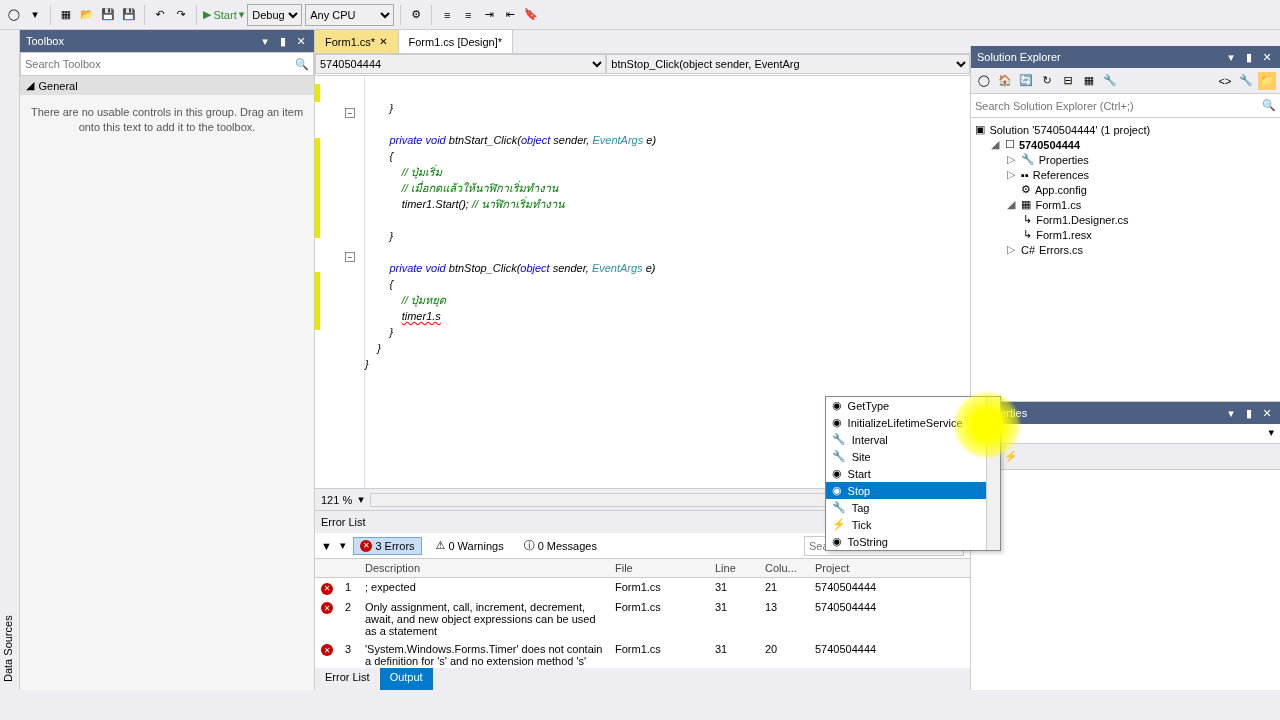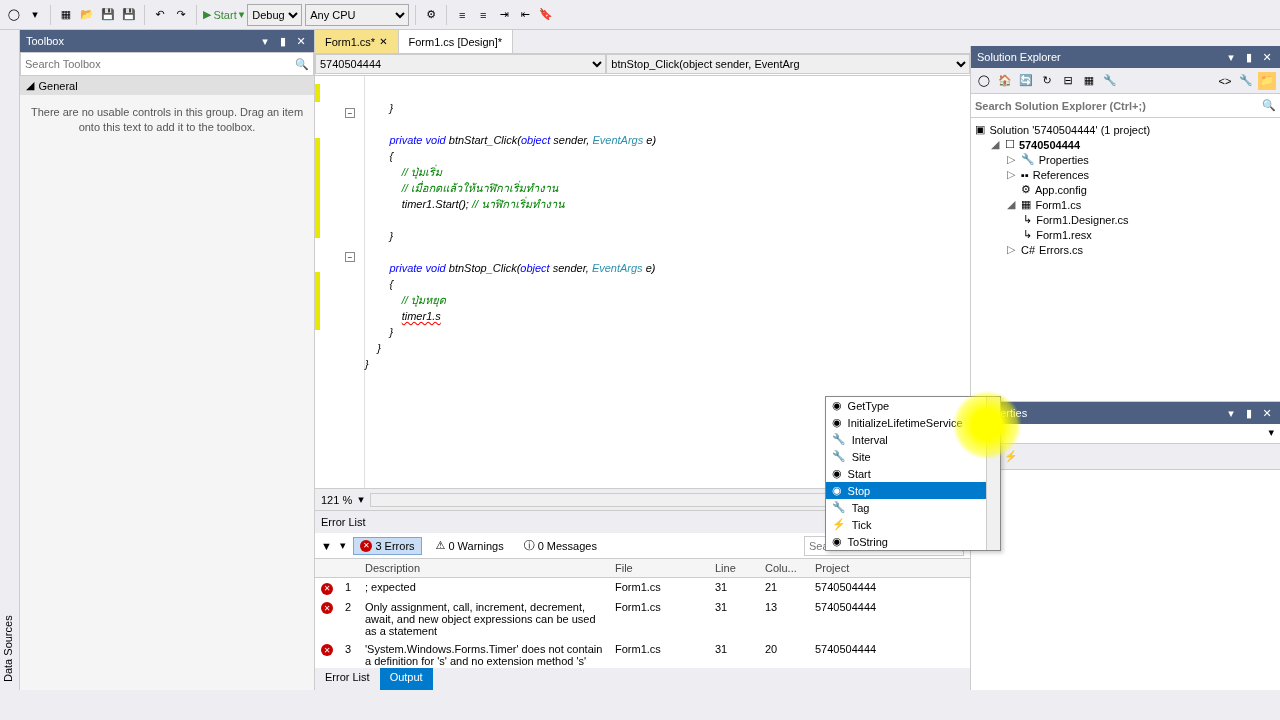--- a/index.html
+++ b/index.html
@@ -62,21 +62,21 @@
 .error-table th { text-align: left; padding: 3px 6px; border-bottom: 1px solid #ccc; color: #444; font-weight: normal; background: #f5f5f5; }
 .error-table td { padding: 3px 6px; vertical-align: top; }
 .bottom-tabs { height: 22px; background: #eeeef2; display: flex; }
 .bottom-tab { padding: 3px 10px; cursor: pointer; }
 .bottom-tab.active { background: #007acc; color: white; }
 
 .right-panel { width: 310px; border-left: 1px solid #ccc; display: flex; flex-direction: column; margin-top: 16px; }
 .sol-toolbar { height: 26px; border-bottom: 1px solid #ccc; display: flex; align-items: center; padding: 0 4px; gap: 3px; background: #eeeef2; }
 .sol-toolbar .icon { width: 18px; height: 18px; cursor: pointer; display:inline-flex; align-items:center; justify-content:center; }
 .sol-search { height: 24px; border-bottom: 1px solid #ccc; display: flex; align-items: center; padding: 0 4px; background: #fff; }
-.sol-search input { flex: 1; border: none; outline: none; font-size: 11px; font-weight: bold; }
+.sol-search input { flex: 1; border: none; outline: none; font-size: 11px; }
 .tree { padding: 4px; background: #fff; flex: 1; font-size: 11px; }
 .tree .node { padding: 1px 0 1px 0; display: flex; align-items: center; gap: 4px; cursor: pointer; }
 .tree .indent1 { padding-left: 16px; }
 .tree .indent2 { padding-left: 32px; }
 .tree .indent3 { padding-left: 48px; }
 .tree .bold { font-weight: bold; }
 .expander { width: 10px; display: inline-block; color: #666; }
 .props-panel { border-top: 1px solid #ccc; }
 .props-toolbar { height: 26px; border-bottom: 1px solid #ccc; display: flex; align-items: center; padding: 0 4px; gap: 3px; background: #eeeef2; }
 </style>
@@ -90,21 +90,21 @@
   <span class="tb-icon">▦</span>
   <span class="tb-icon">📂</span>
   <span class="tb-icon">💾</span>
   <span class="tb-icon">💾</span>
   <span class="tb-sep"></span>
   <span class="tb-icon">↶</span>
   <span class="tb-icon">↷</span>
   <span class="tb-sep"></span>
   <span class="start-btn">▶ <span>Start</span> ▾</span>
   <select><option>Debug</option></select>
-  <select style="width:104px"><option>Any CPU</option></select>
+  <select style="width:89px"><option>Any CPU</option></select>
   <span class="tb-sep"></span>
   <span class="tb-icon">⚙</span>
   <span class="tb-sep"></span>
   <span class="tb-icon">≡</span>
   <span class="tb-icon">≡</span>
   <span class="tb-icon">⇥</span>
   <span class="tb-icon">⇤</span>
   <span class="tb-icon">🔖</span>
 </div>
 

